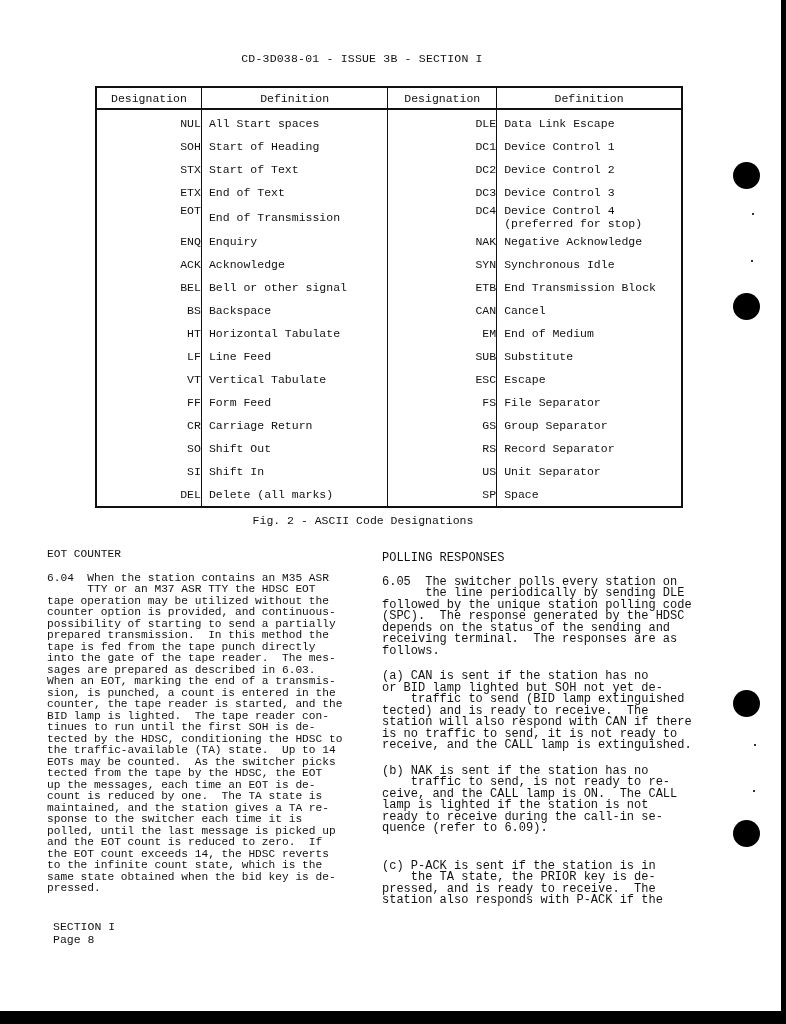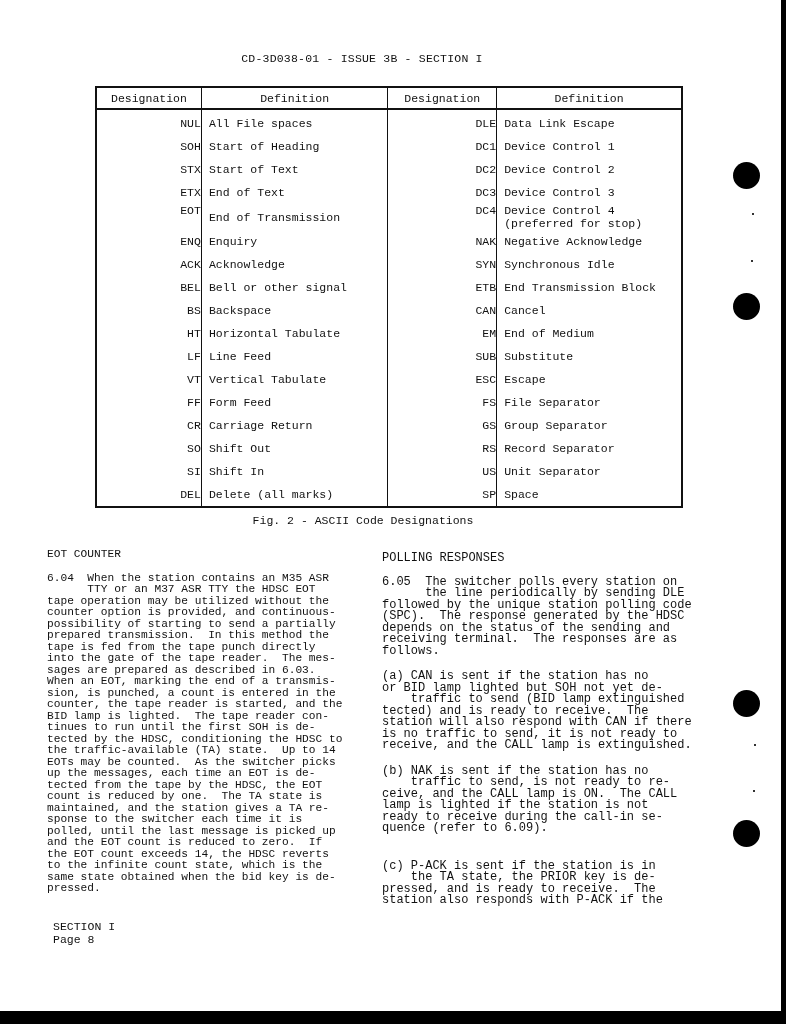--- a/index.html
+++ b/index.html
@@ -164,21 +164,21 @@
     <tr>
       <th>Designation</th>
       <th>Definition</th>
       <th>Designation</th>
       <th>Definition</th>
     </tr>
   </thead>
   <tbody id="table-body">
       <tr class="first-row">
         <td class="code">NUL</td>
-        <td class="def">All File spaces</td>
+        <td class="def">All Start spaces</td>
         <td class="code">DLE</td>
         <td class="def">Data Link Escape</td>
       </tr>
       <tr>
         <td class="code">SOH</td>
         <td class="def">Start of Heading</td>
         <td class="code">DC1</td>
         <td class="def">Device Control 1</td>
       </tr>
       <tr>
@@ -292,22 +292,22 @@
       <span class="para-line">into the gate of the tape reader.  The mes-</span>
       <span class="para-line">sages are prepared as described in 6.03.</span>
       <span class="para-line">When an EOT, marking the end of a transmis-</span>
       <span class="para-line">sion, is punched, a count is entered in the</span>
       <span class="para-line">counter, the tape reader is started, and the</span>
       <span class="para-line">BID lamp is lighted.  The tape reader con-</span>
       <span class="para-line">tinues to run until the first SOH is de-</span>
       <span class="para-line">tected by the HDSC, conditioning the HDSC to</span>
       <span class="para-line">the traffic-available (TA) state.  Up to 14</span>
       <span class="para-line">EOTs may be counted.  As the switcher picks</span>
+      <span class="para-line">tected from the tape by the HDSC, the EOT</span>
       <span class="para-line">up the messages, each time an EOT is de-</span>
-      <span class="para-line">tected from the tape by the HDSC, the EOT</span>
       <span class="para-line">count is reduced by one.  The TA state is</span>
       <span class="para-line">maintained, and the station gives a TA re-</span>
       <span class="para-line">sponse to the switcher each time it is</span>
       <span class="para-line">polled, until the last message is picked up</span>
       <span class="para-line">and the EOT count is reduced to zero.  If</span>
       <span class="para-line">the EOT count exceeds 14, the HDSC reverts</span>
       <span class="para-line">to the infinite count state, which is the</span>
       <span class="para-line">same state obtained when the bid key is de-</span>
       <span class="para-line">pressed.</span>
     </div>

